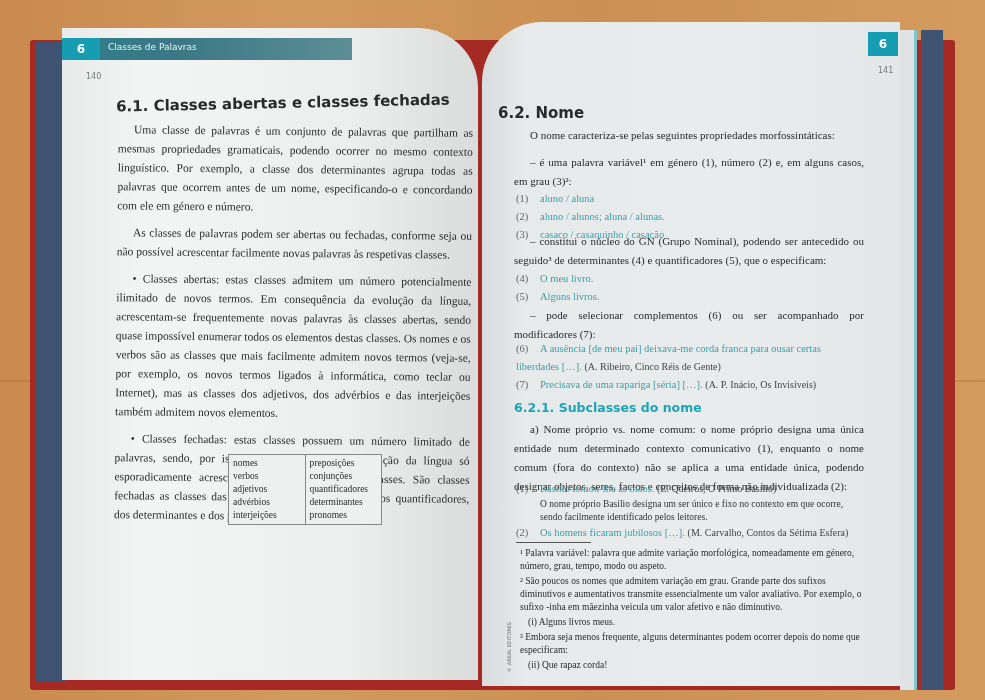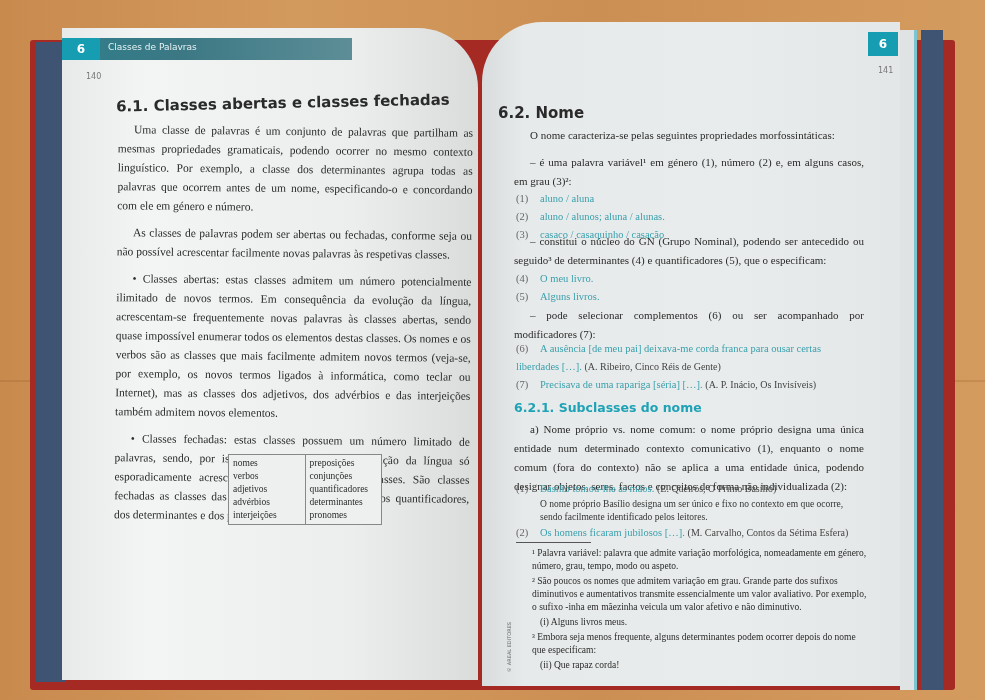--- a/index.html
+++ b/index.html
@@ -36,21 +36,21 @@
   .src { color:#444; font-size:10px; }
   .table { position:absolute; left:166px; top:426px; width:152px; border:1px solid #888; background:#eef0f0; font-size:9.5px; }
   .table .th { display:flex; background:#1d9fb3; color:#e6f6f8; font-family:"DejaVu Sans", sans-serif; font-size:9px; }
   .table .th div { flex:1; padding:3px 4px; }
   .table .th div + div { border-left:1px solid #d0e8ec; }
   .table .tb { display:flex; }
   .table .col { flex:1; padding:2px 4px; line-height:13px; }
   .table .col + .col { border-left:1px solid #888; }
   .foot { position:absolute; left:40px; top:520px; width:355px; font-size:9.5px; line-height:13px; }
   .foot hr { width:75px; margin:0 0 4px 0; border:0; border-top:1px solid #555; }
-  .foot p { margin:0 0 2px 16px; }
+  .foot p { margin:0 0 2px 4px; }
   .credit { position:absolute; left:24px; top:600px; writing-mode:vertical-rl; transform:rotate(180deg); font-size:5px; color:#666; font-family:"DejaVu Sans", sans-serif; }
 </style>
 </head>
 <body>
 
 <div class="wood-streak" style="top:380px"></div>
 <div class="cover"></div>
 <div class="cover-left-inner"></div>
 <div class="cover-right-inner"></div>
 <div class="edge-left"></div>

